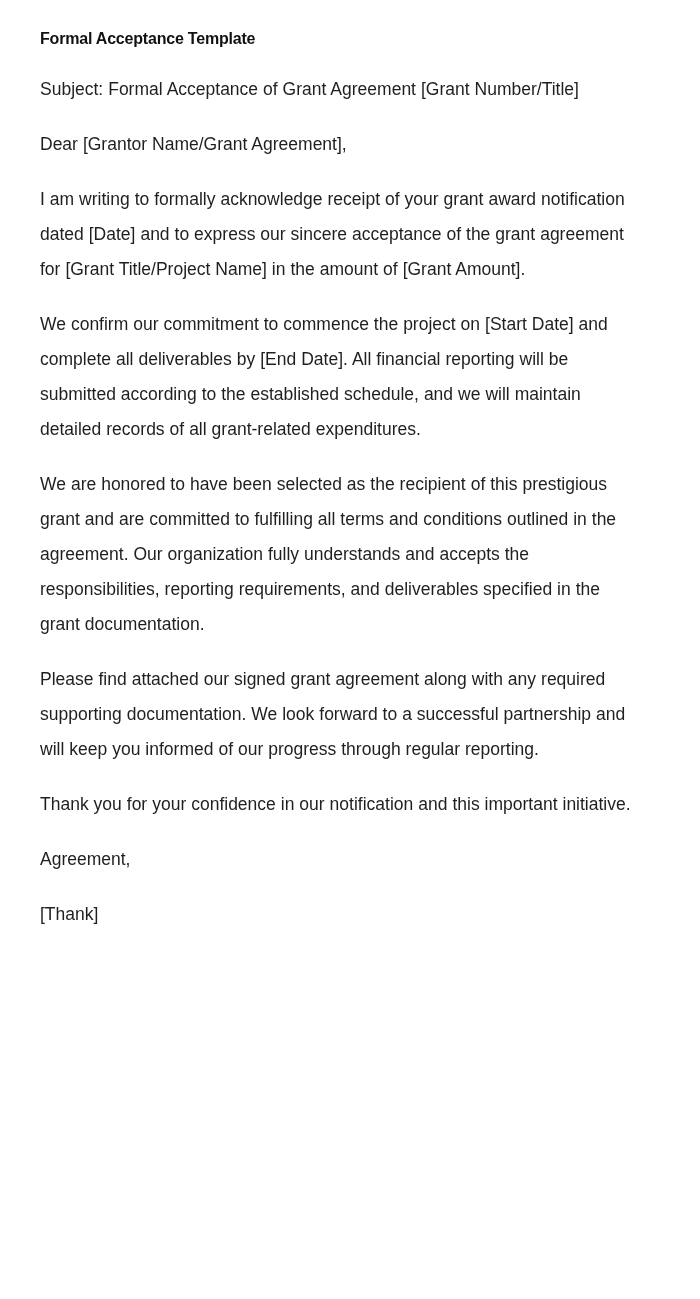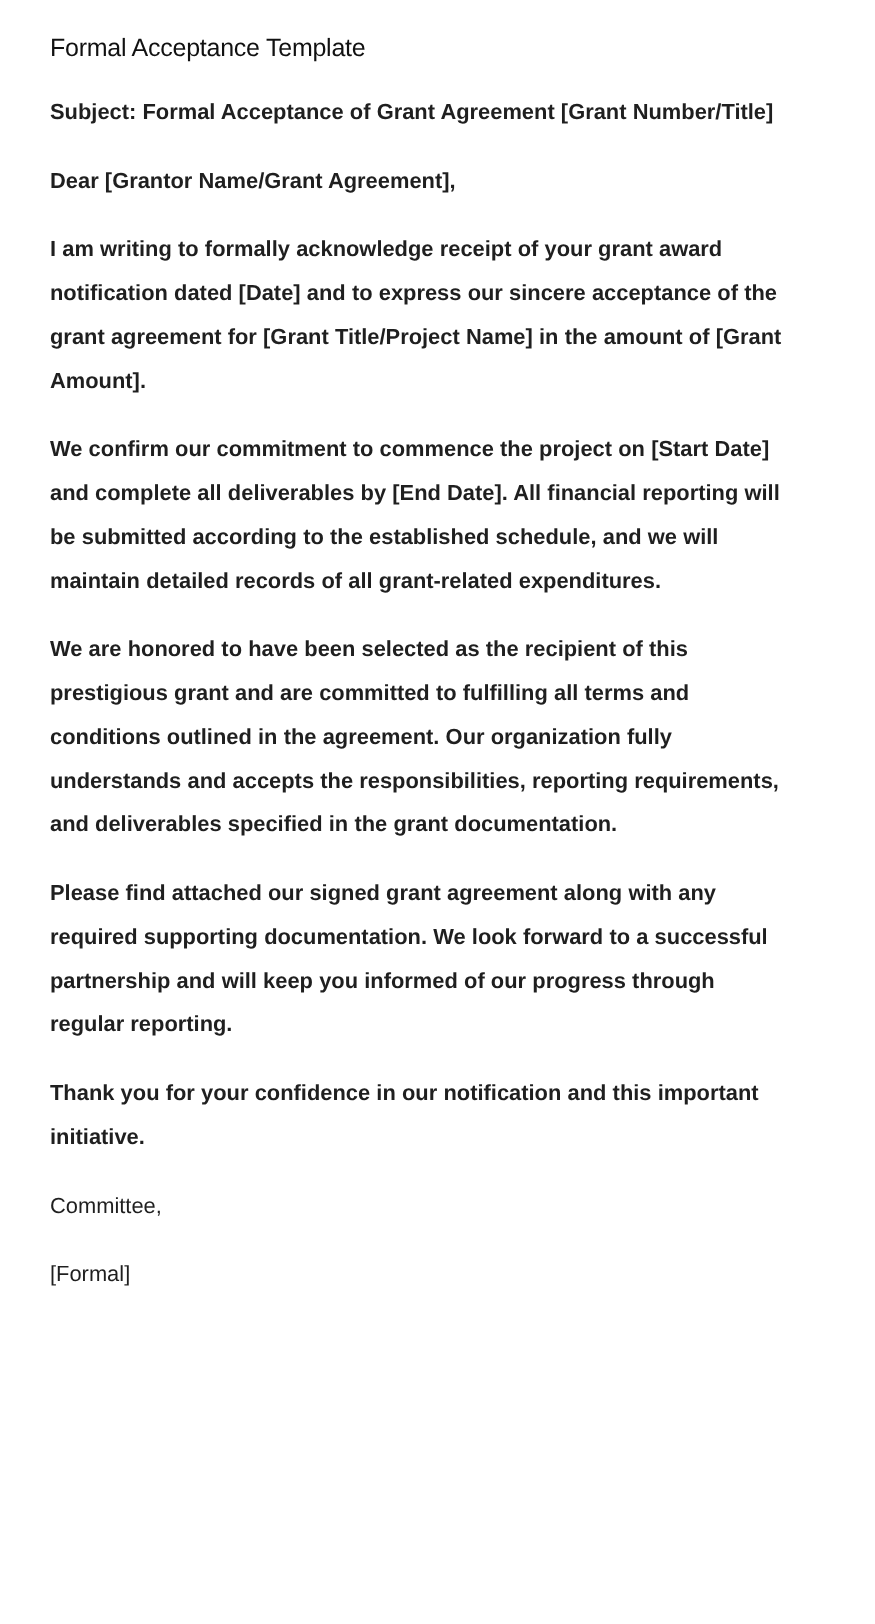--- a/index.html
+++ b/index.html
@@ -14,35 +14,34 @@
     font-family: "Liberation Sans", sans-serif;
     color: #1a1a1a;
     -webkit-font-smoothing: antialiased;
   }
   .page {
     width: 700px;
     box-sizing: border-box;
     padding: 24px 65px 20px 40px;
   }
   .doc-title {
-    font-size: 20px;
-    font-weight: normal;
+    font-size: 16px;
+    font-weight: bold;
     line-height: 30px;
     letter-spacing: -0.2px;
     color: #111111;
     margin: 0 0 18px 0;
   }
   .para {
     font-size: 17.5px;
     line-height: 35px;
     color: #1f1f1f;
     margin: 0 0 20px 0;
     text-align: left;
     word-spacing: 0.1px;
-    font-weight: bold;
   }
   .para:last-child {
     margin-bottom: 0;
   }
   .sig-line {
     font-size: 17.5px;
     line-height: 35px;
     color: #1f1f1f;
     margin: 0 0 20px 0;
   }
@@ -61,19 +60,19 @@
   <p class="para">I am writing to formally acknowledge receipt of your grant award notification dated [Date] and to express our sincere acceptance of the grant agreement for [Grant Title/Project Name] in the amount of [Grant Amount].</p>
 
   <p class="para">We confirm our commitment to commence the project on [Start Date] and complete all deliverables by [End Date]. All financial reporting will be submitted according to the established schedule, and we will maintain detailed records of all grant-related expenditures.</p>
 
   <p class="para">We are honored to have been selected as the recipient of this prestigious grant and are committed to fulfilling all terms and conditions outlined in the agreement. Our organization fully understands and accepts the responsibilities, reporting requirements, and deliverables specified in the grant documentation.</p>
 
   <p class="para">Please find attached our signed grant agreement along with any required supporting documentation. We look forward to a successful partnership and will keep you informed of our progress through regular reporting.</p>
 
   <p class="para">Thank you for your confidence in our notification and this important initiative.</p>
 
-  <p class="sig-line">Committee,</p>
+  <p class="sig-line">Agreement,</p>
 
 
-  <p class="sig-line">[Formal]</p>
+  <p class="sig-line">[Thank]</p>
 
 
 </div>
 
 </body></html>

